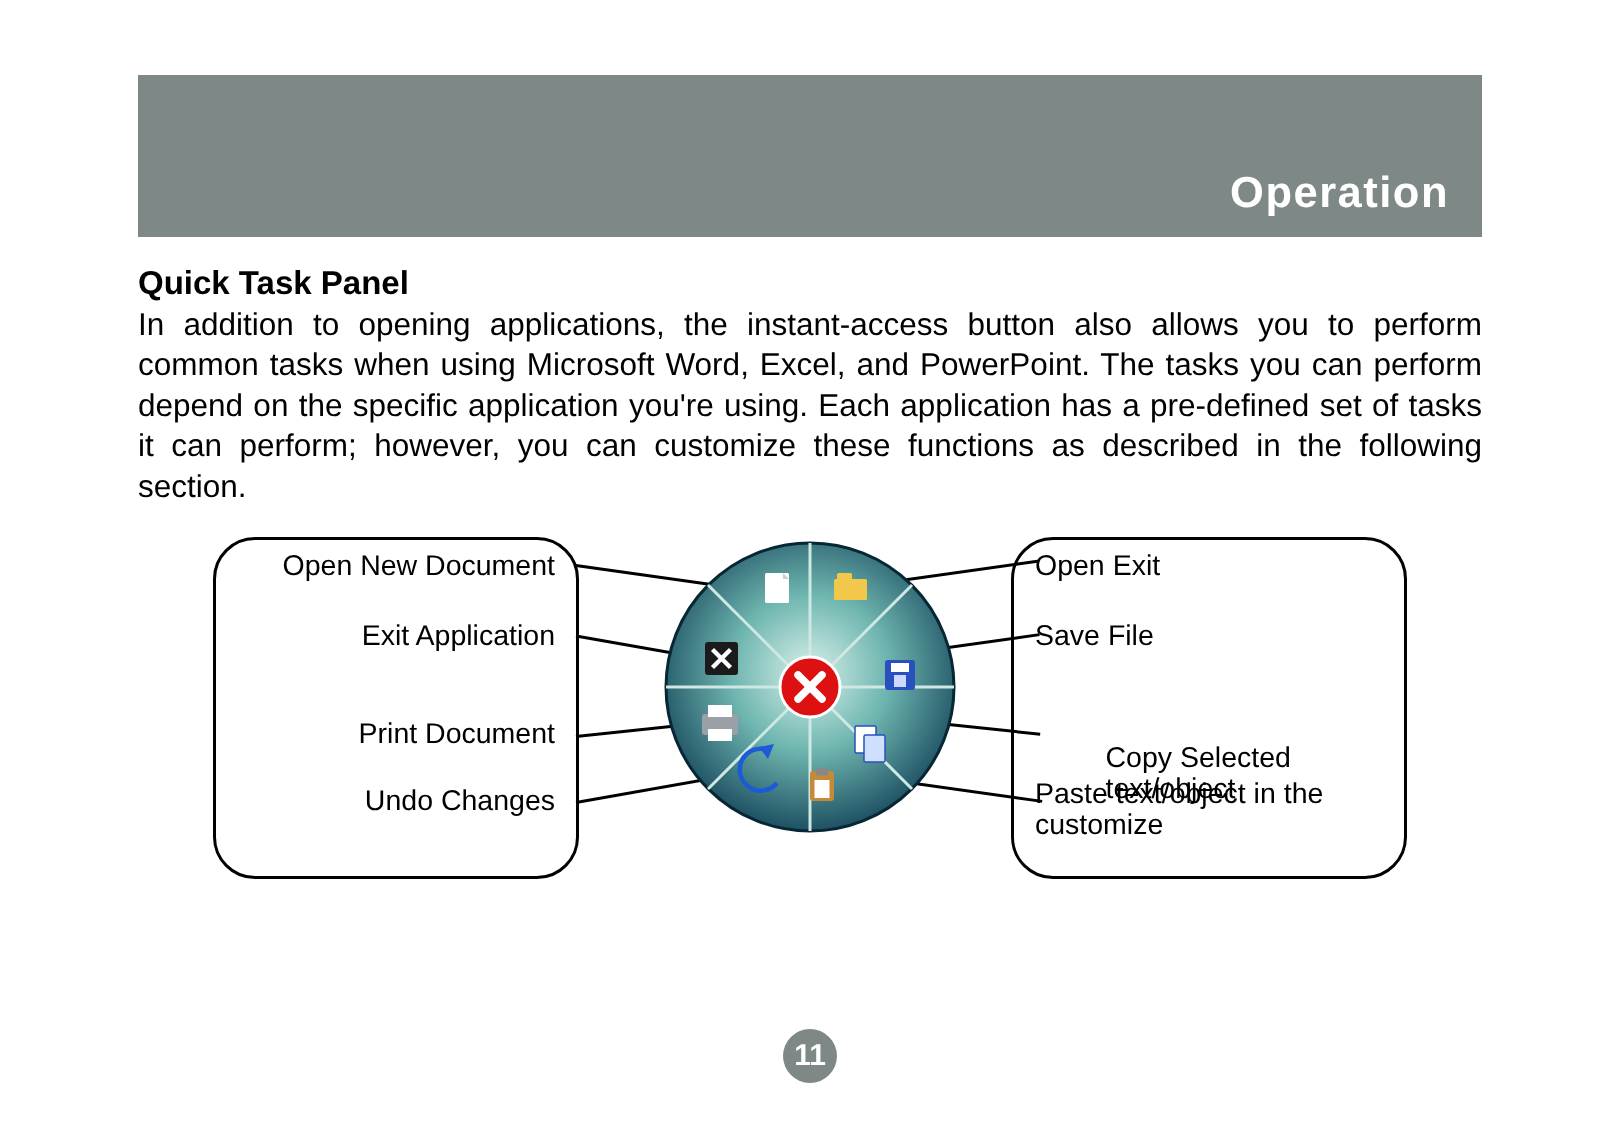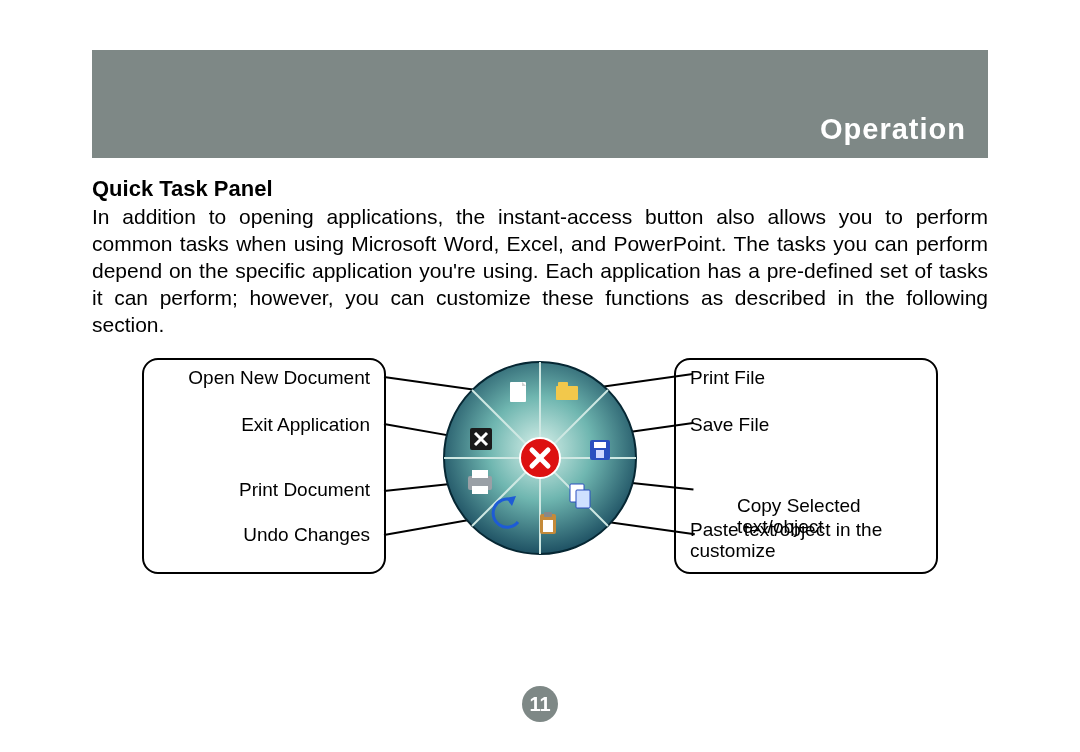--- a/index.html
+++ b/index.html
@@ -43,22 +43,22 @@
     margin: 0 0 14px 0;
   }
   .diagram {
     position: relative;
     height: 230px;
     margin: 20px 0 0 0;
   }
   .label-box {
     position: absolute;
     border: 2.5px solid #000;
-    border-radius: 16px;
-    padding: 12px 14px 10px 14px;
+    border-radius: 28px;
+    padding: 24px 14px 10px 14px;
     background: #fff;
     font-size: 19px;
     line-height: 1.1;
   }
   .label-box.left  { left: 50px;  top: 0;  width: 212px; height: 190px; text-align: right; }
   .label-box.right { right: 50px; top: 0;  width: 232px; height: 190px; text-align: left; }
   .lb-row { position: absolute; left: 14px; right: 14px; }
   .wheel {
     position: absolute;
     left: 50%;
@@ -102,21 +102,21 @@
   <div class="diagram">
 
     <div class="label-box left">
       <div class="lb-row" style="top:8px;">Open New Document</div>
       <div class="lb-row" style="top:55px;">Exit Application</div>
       <div class="lb-row" style="top:120px;">Print Document</div>
       <div class="lb-row" style="top:165px;">Undo Changes</div>
     </div>
 
     <div class="label-box right">
-      <div class="lb-row" style="top:8px;">Print File</div>
+      <div class="lb-row" style="top:8px;">Open Exit</div>
       <div class="lb-row" style="top:55px;">Save File</div>
       <div class="lb-row" style="top:136px;margin-left:47px;">Copy Selected text/object</div>
       <div class="lb-row" style="top:160px;">Paste text/object in the customize</div>
     </div>
 
     <div class="connector" style="left:292px; top:18px;  width:122px; transform-origin:left; transform:rotate(8deg);"></div>
     <div class="connector" style="left:292px; top:65px;  width:100px; transform-origin:left; transform:rotate(10deg);"></div>
     <div class="connector" style="left:292px; top:132px; width:100px; transform-origin:left; transform:rotate(-6deg);"></div>
     <div class="connector" style="left:292px; top:176px; width:128px; transform-origin:left; transform:rotate(-10deg);"></div>
 

